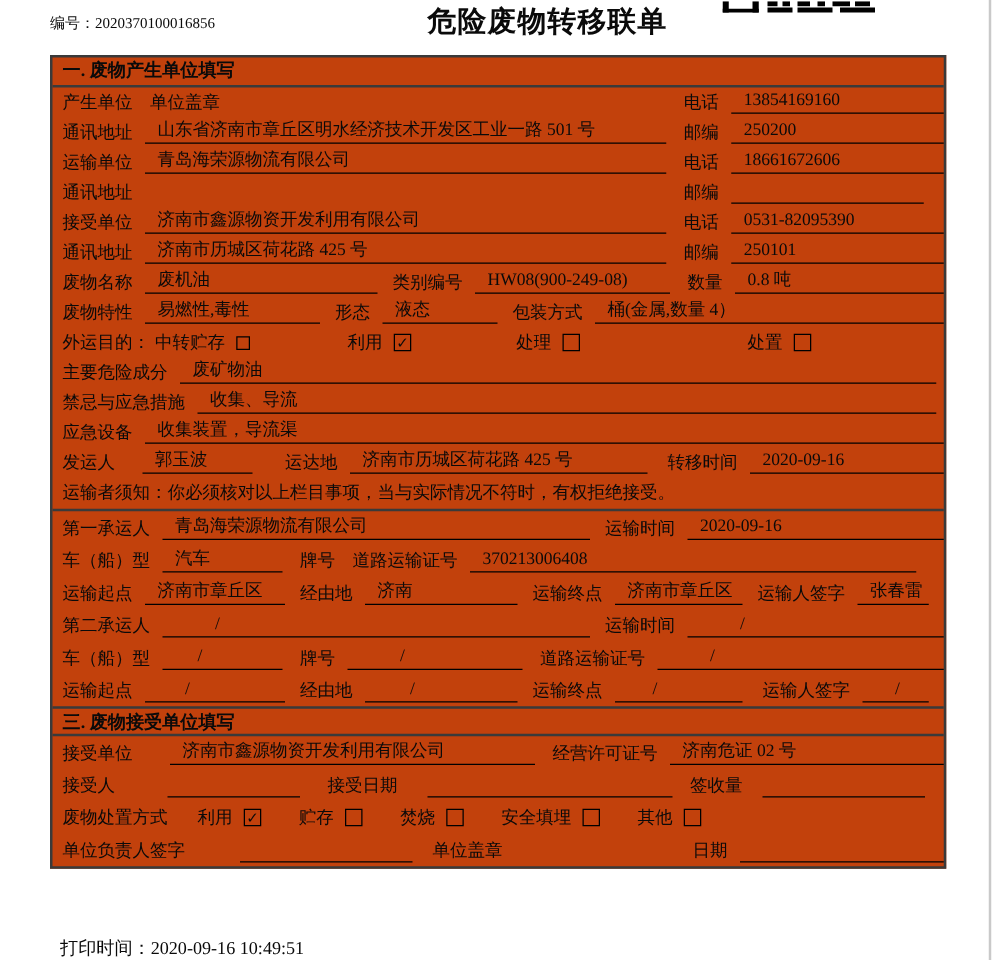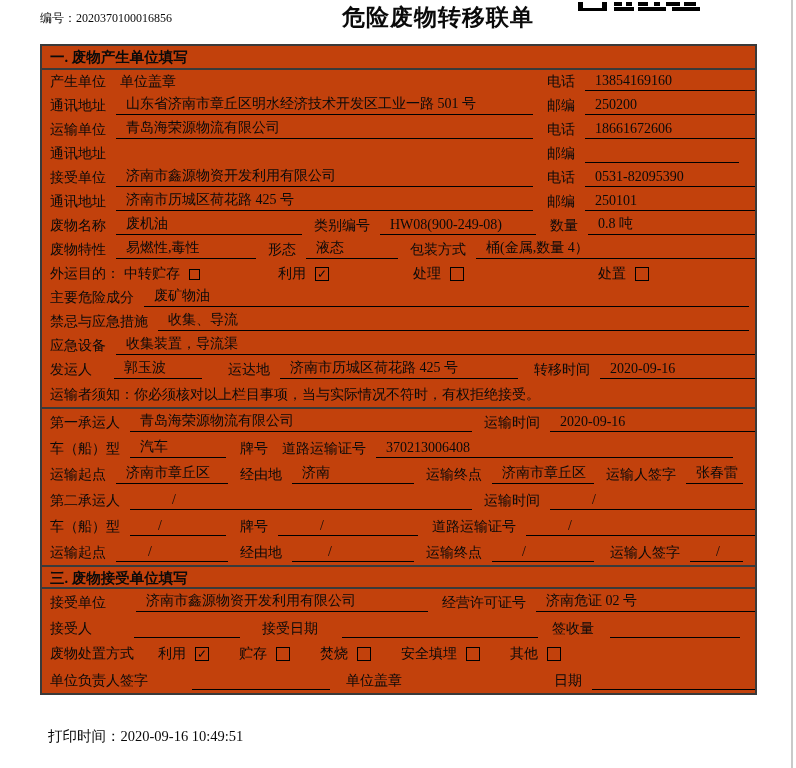--- a/index.html
+++ b/index.html
@@ -38,21 +38,21 @@
   .cb-box{width:12px;height:12px;border:1px solid #000;font-size:12px;line-height:12px;
     text-align:center;flex:none;box-sizing:content-box;}
   .cb-box.small{width:9px;height:9px;}
   #purpose-options .cb-item:nth-child(1){margin-left:4px;}
   #purpose-options .cb-item:nth-child(2){margin-left:78px;}
   #purpose-options .cb-item:nth-child(3){margin-left:84px;justify-content:flex-end;}
   #purpose-options .cb-item:nth-child(4){margin-left:134px;}
   #disposal-options .cb-item:nth-child(1){margin-left:24px;}
   #disposal-options .cb-item:nth-child(n+2){margin-left:30px;}
 
-  .print-time{position:absolute;left:48px;top:727px;font-size:14.5px;white-space:nowrap;}
+  .print-time{position:absolute;left:48px;top:749px;font-size:14.5px;white-space:nowrap;}
 </style>
 </head>
 <body>
 
 <div class="serial"><span>编号：</span><span>2020370100016856</span></div>
 
 <div class="doc-title">危险废物转移联单</div>
 
 <div class="qr">
   <svg width="122" height="10" viewBox="0 0 122 10" xmlns="http://www.w3.org/2000/svg">

